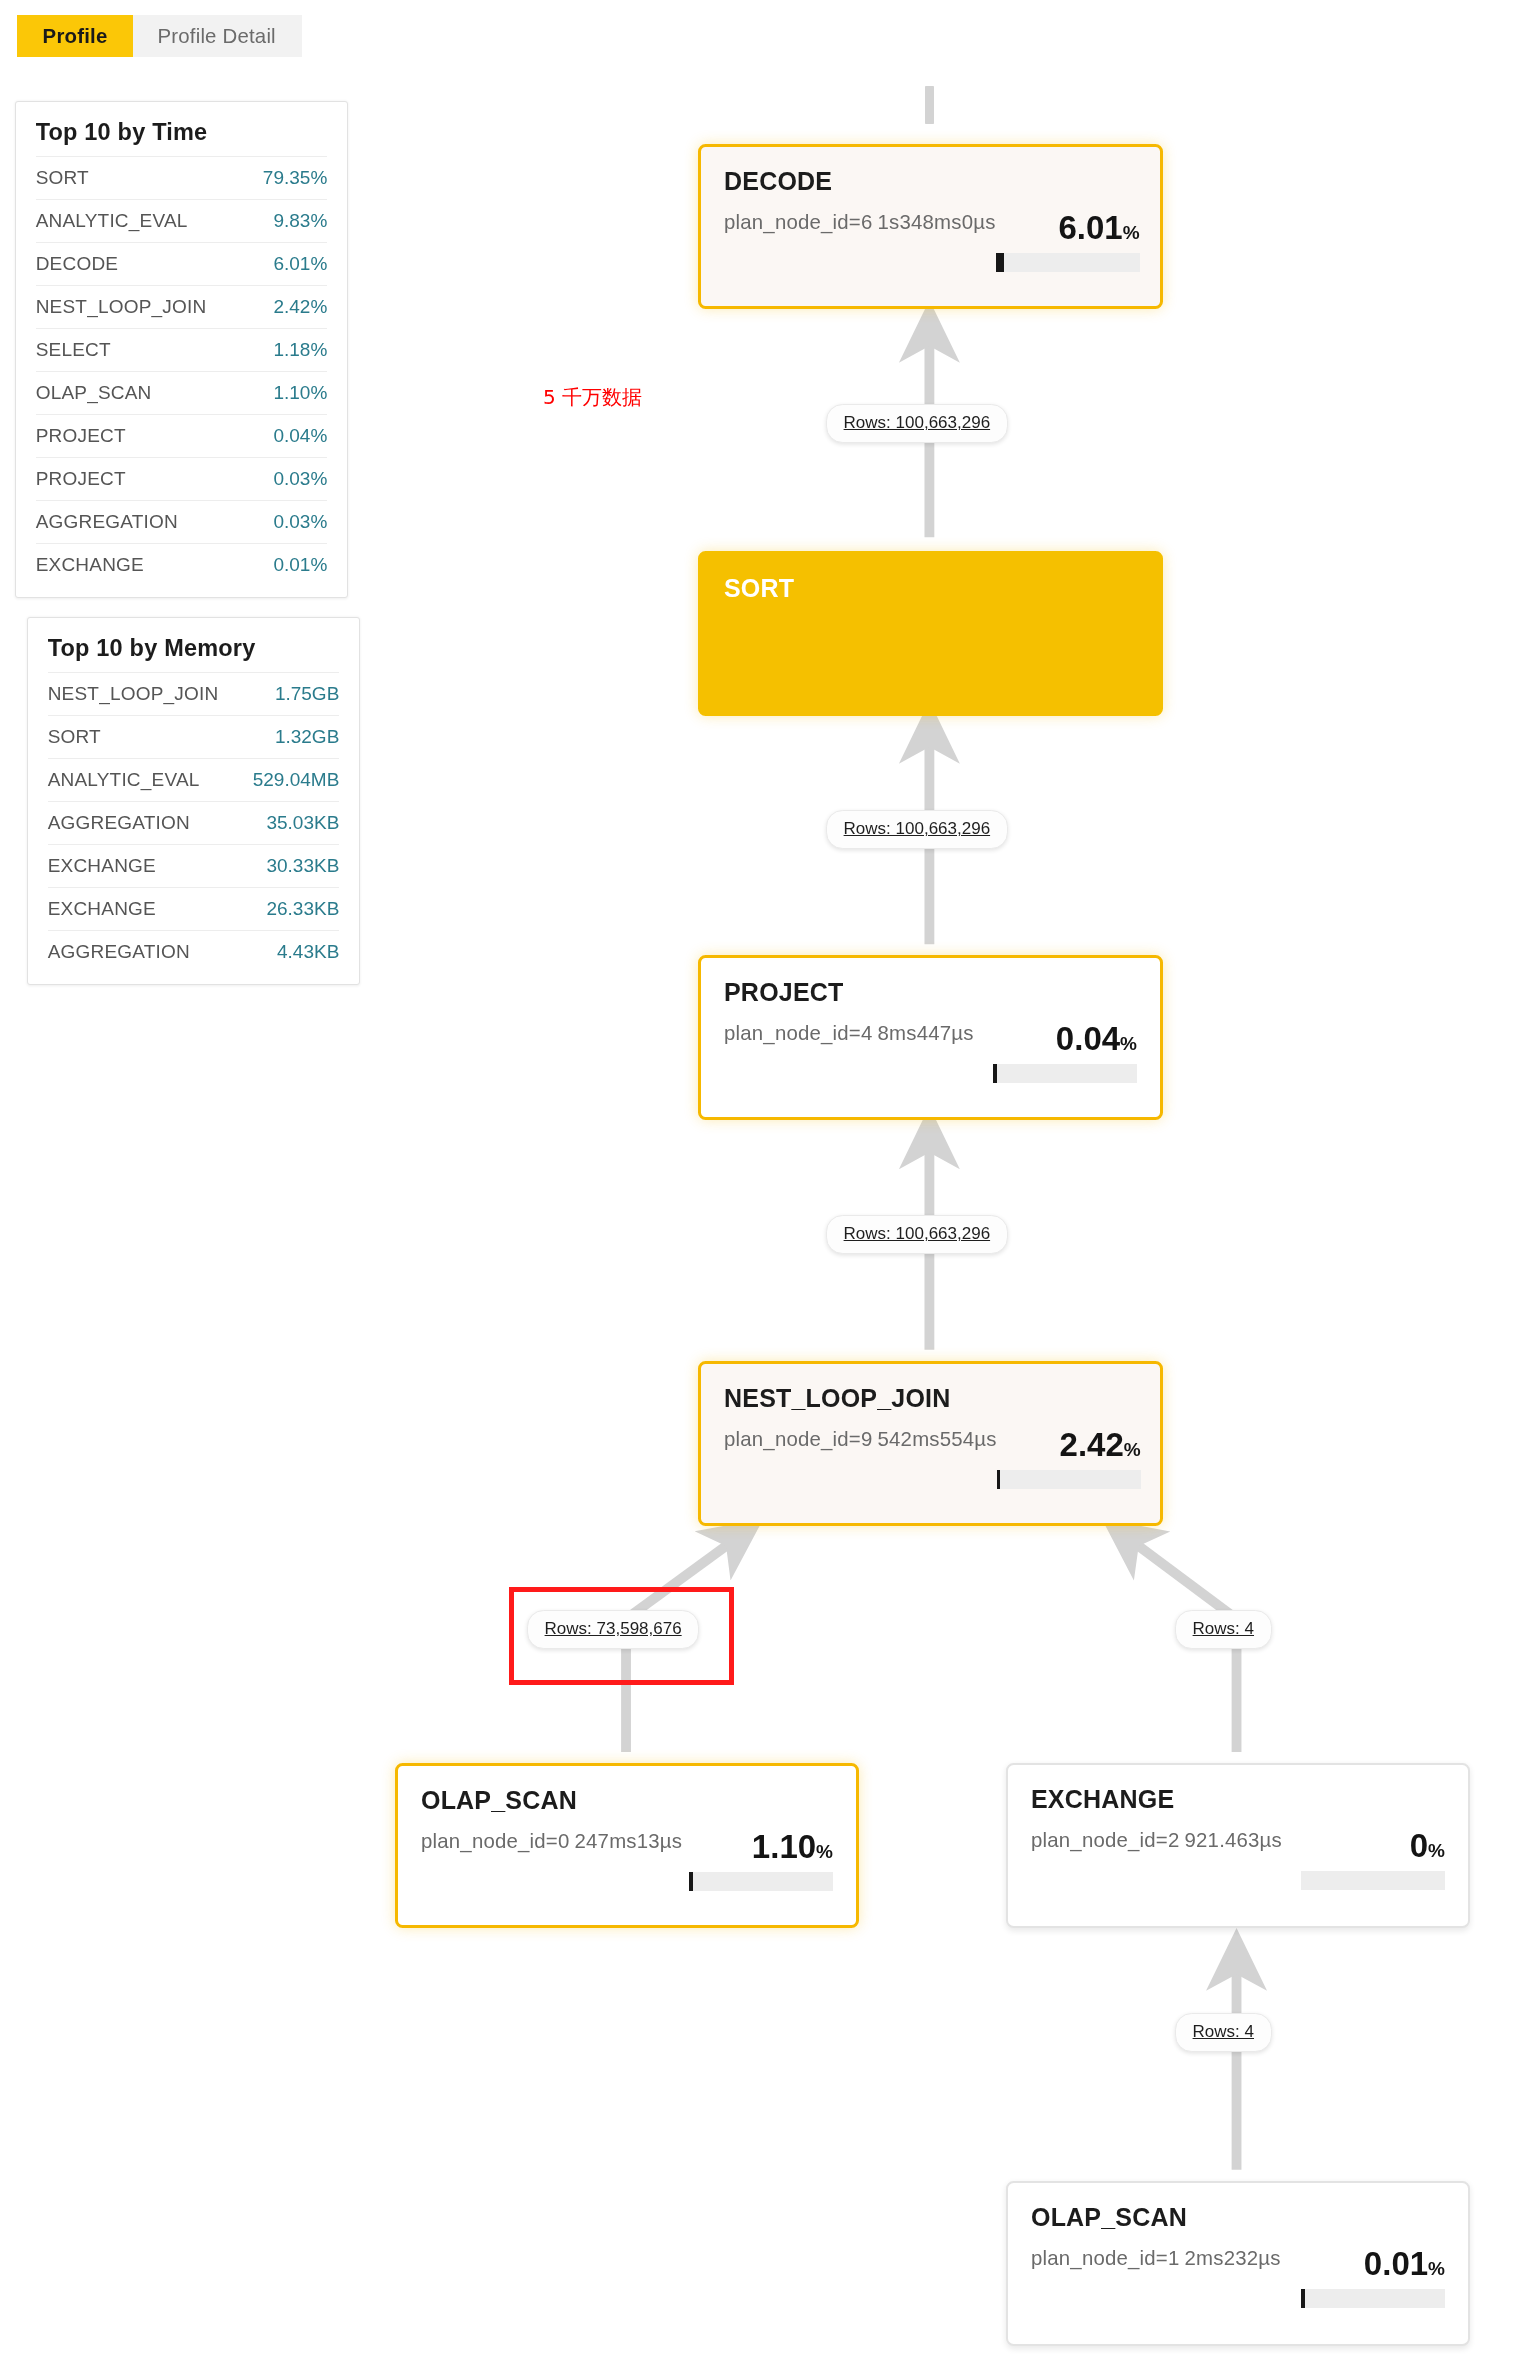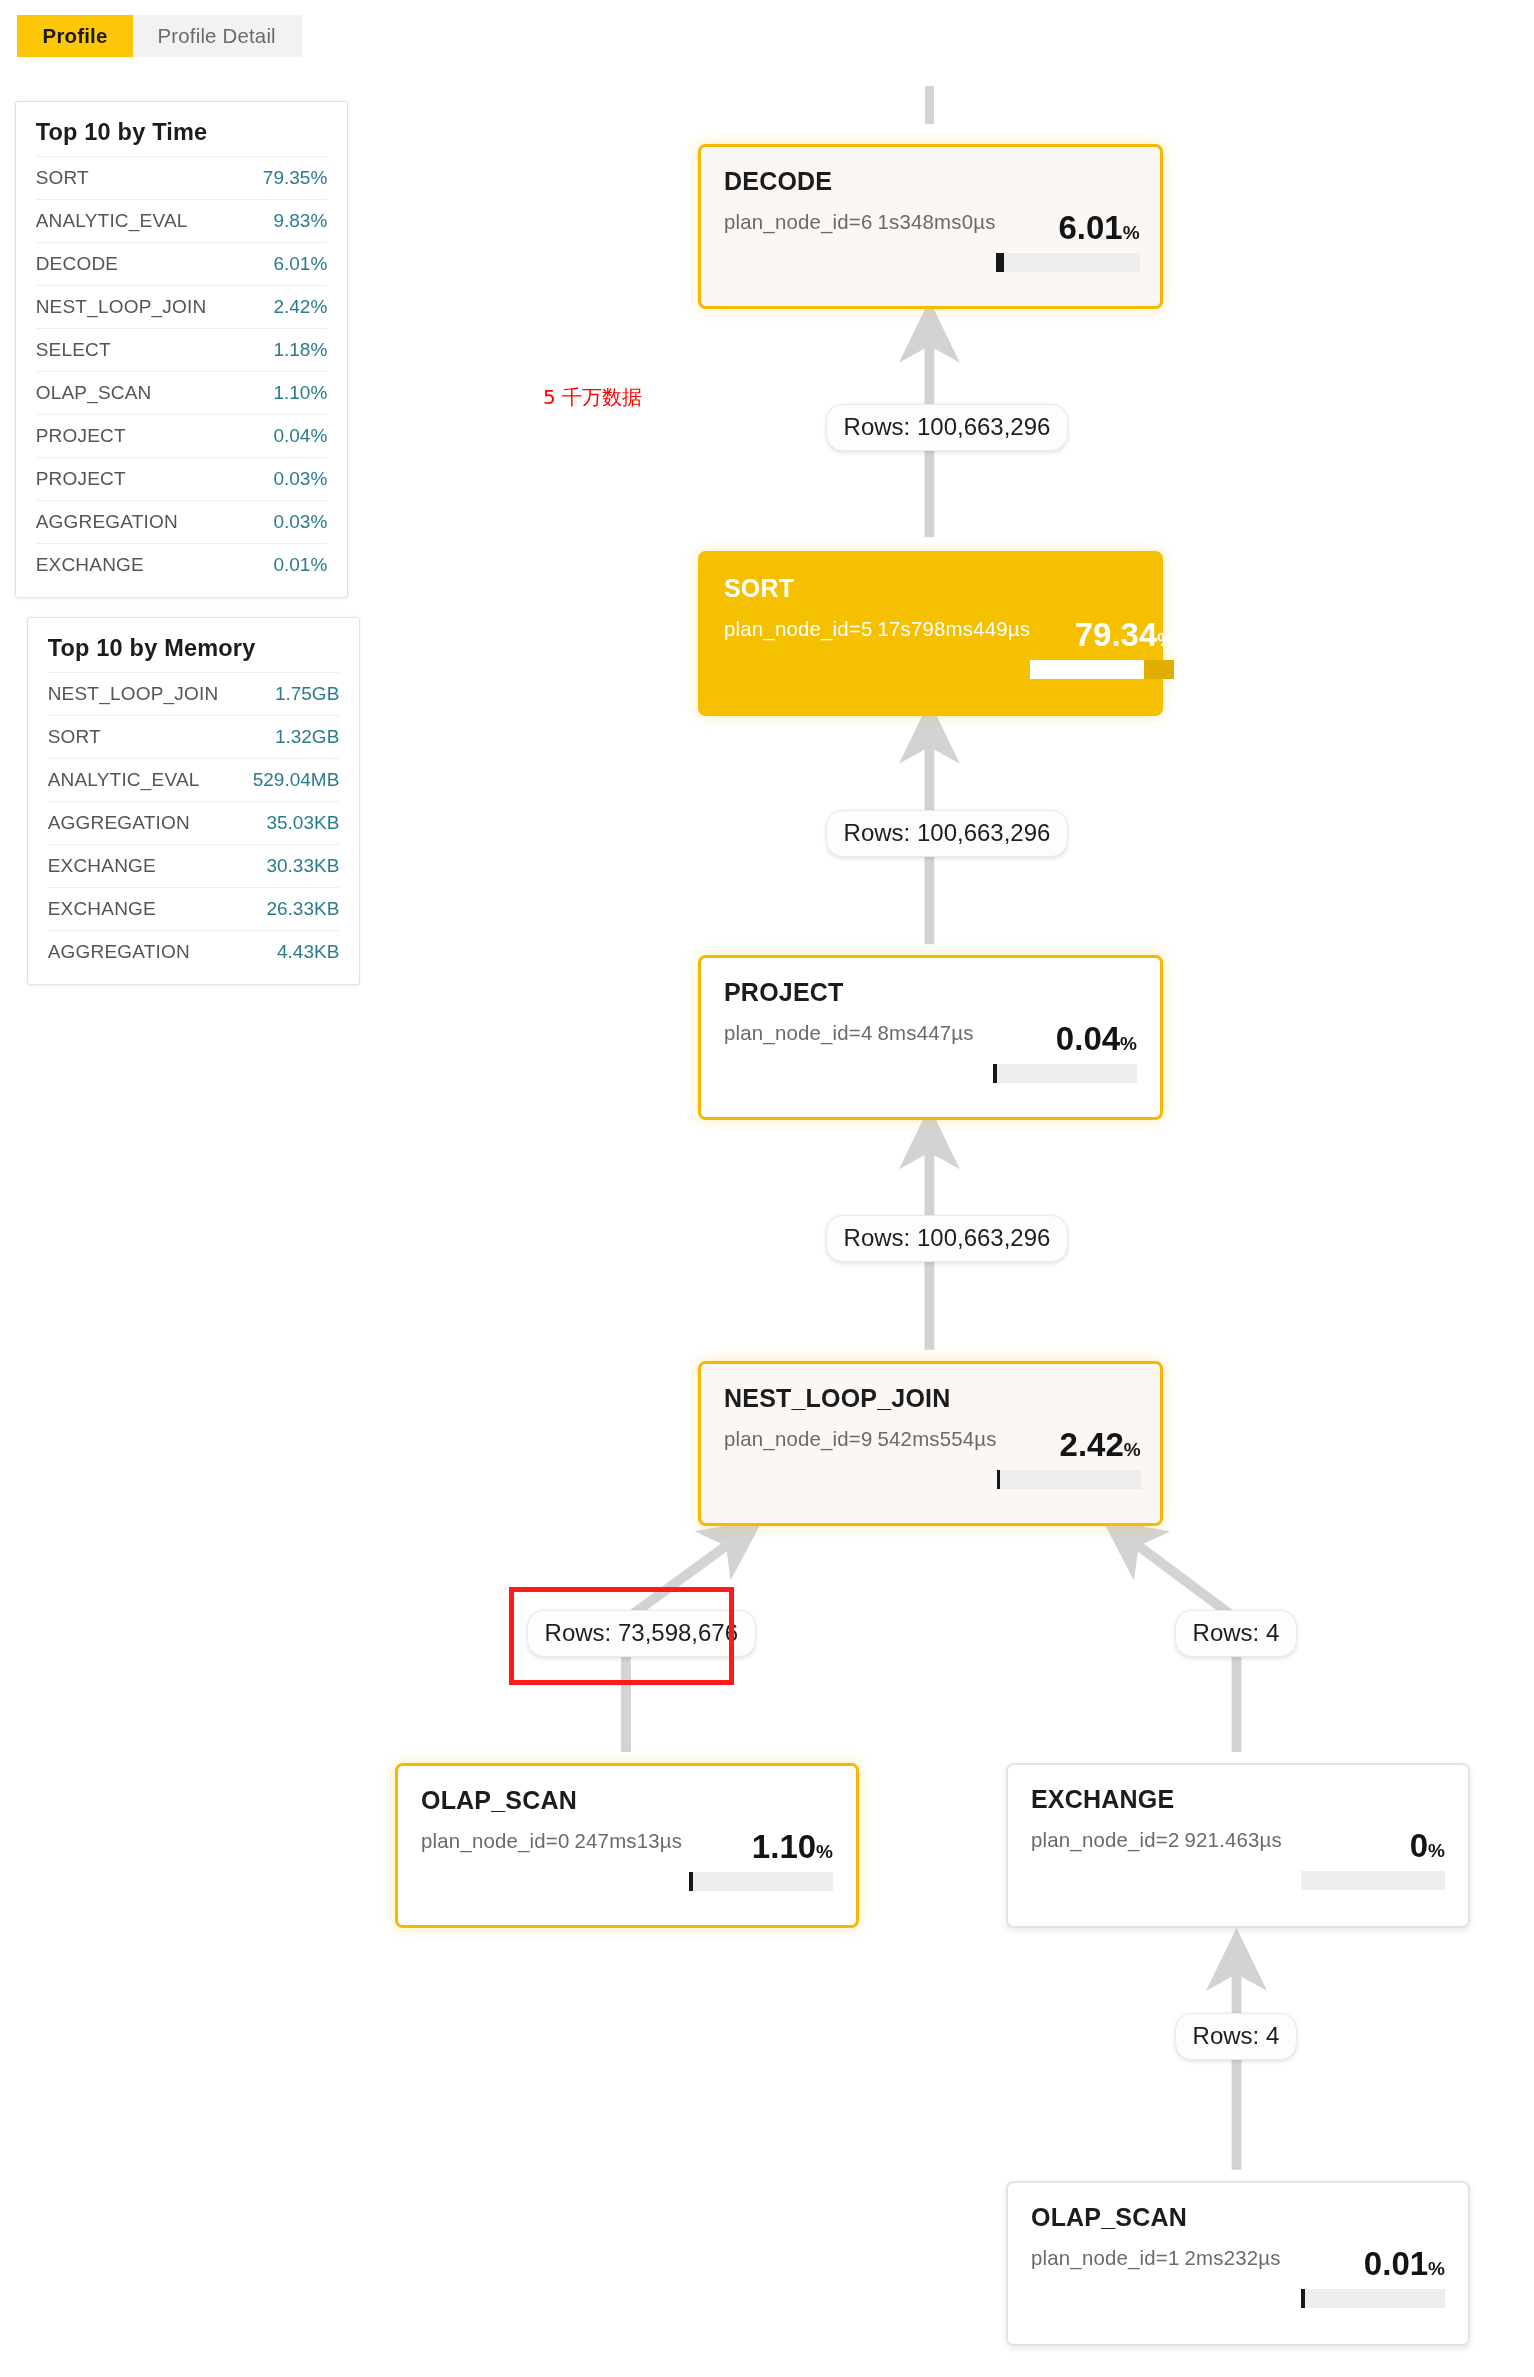--- a/index.html
+++ b/index.html
@@ -91,23 +91,24 @@
   
   .edge-svg { position: absolute; left: 0; top: 0; width: 1535px; height: 2377px; pointer-events: none; }
   .stub { position: absolute; background: #d3d3d3; width: 9px; border-radius: 0.8px; }
 
   .rows-label {
     position: absolute;
     background: #fdfdfd;
     border: 1.5px solid #eaeaea;
     border-radius: 16.6px;
     box-shadow: 0 1.5px 4.5px rgba(0,0,0,.11);
-    font-size: 24px; color: #1e1e1e;
+    font-size: 17px; color: #1e1e1e;
     padding: 8.3px 16.6px;
     white-space: nowrap;
+    text-decoration: underline;
   }
 
   .annotation-text {
     position: absolute;
     color: #FF0000; font-size: 20px; white-space: nowrap;
     font-family: "DejaVu Sans", sans-serif;
   }
   .annotation-box {
     position: absolute;
     border: 5.3px solid #FF1A1A;
@@ -237,34 +238,20 @@
         </div>
         <div class="bar">
           <i style="width: 6.01%;"></i>
         </div>
       </div>
     </div>
   </div>
 
   <div class="node hl-solid" style="left:698px; top:551px; width:465px; height:165px;">
     <div class="nname">SORT</div>
-    <div class="nbody">
-      <div class="nleft">
-        <div class="nid">plan_node_id=5</div>
-        <div class="ntime">17s798ms449µs</div>
-      </div>
-      <div class="nright">
-        <div class="pct">
-          <span>79.34</span><span class="u">%</span>
-        </div>
-        <div class="bar">
-          <i style="width: 79.34%;"></i>
-        </div>
-      </div>
-    </div>
   </div>
 
   <div class="node hl-orange-white" style="left:698px; top:955px; width:465px; height:165px;">
     <div class="nname">PROJECT</div>
     <div class="nbody">
       <div class="nleft">
         <div class="nid">plan_node_id=4</div>
         <div class="ntime">8ms447µs</div>
       </div>
       <div class="nright">

